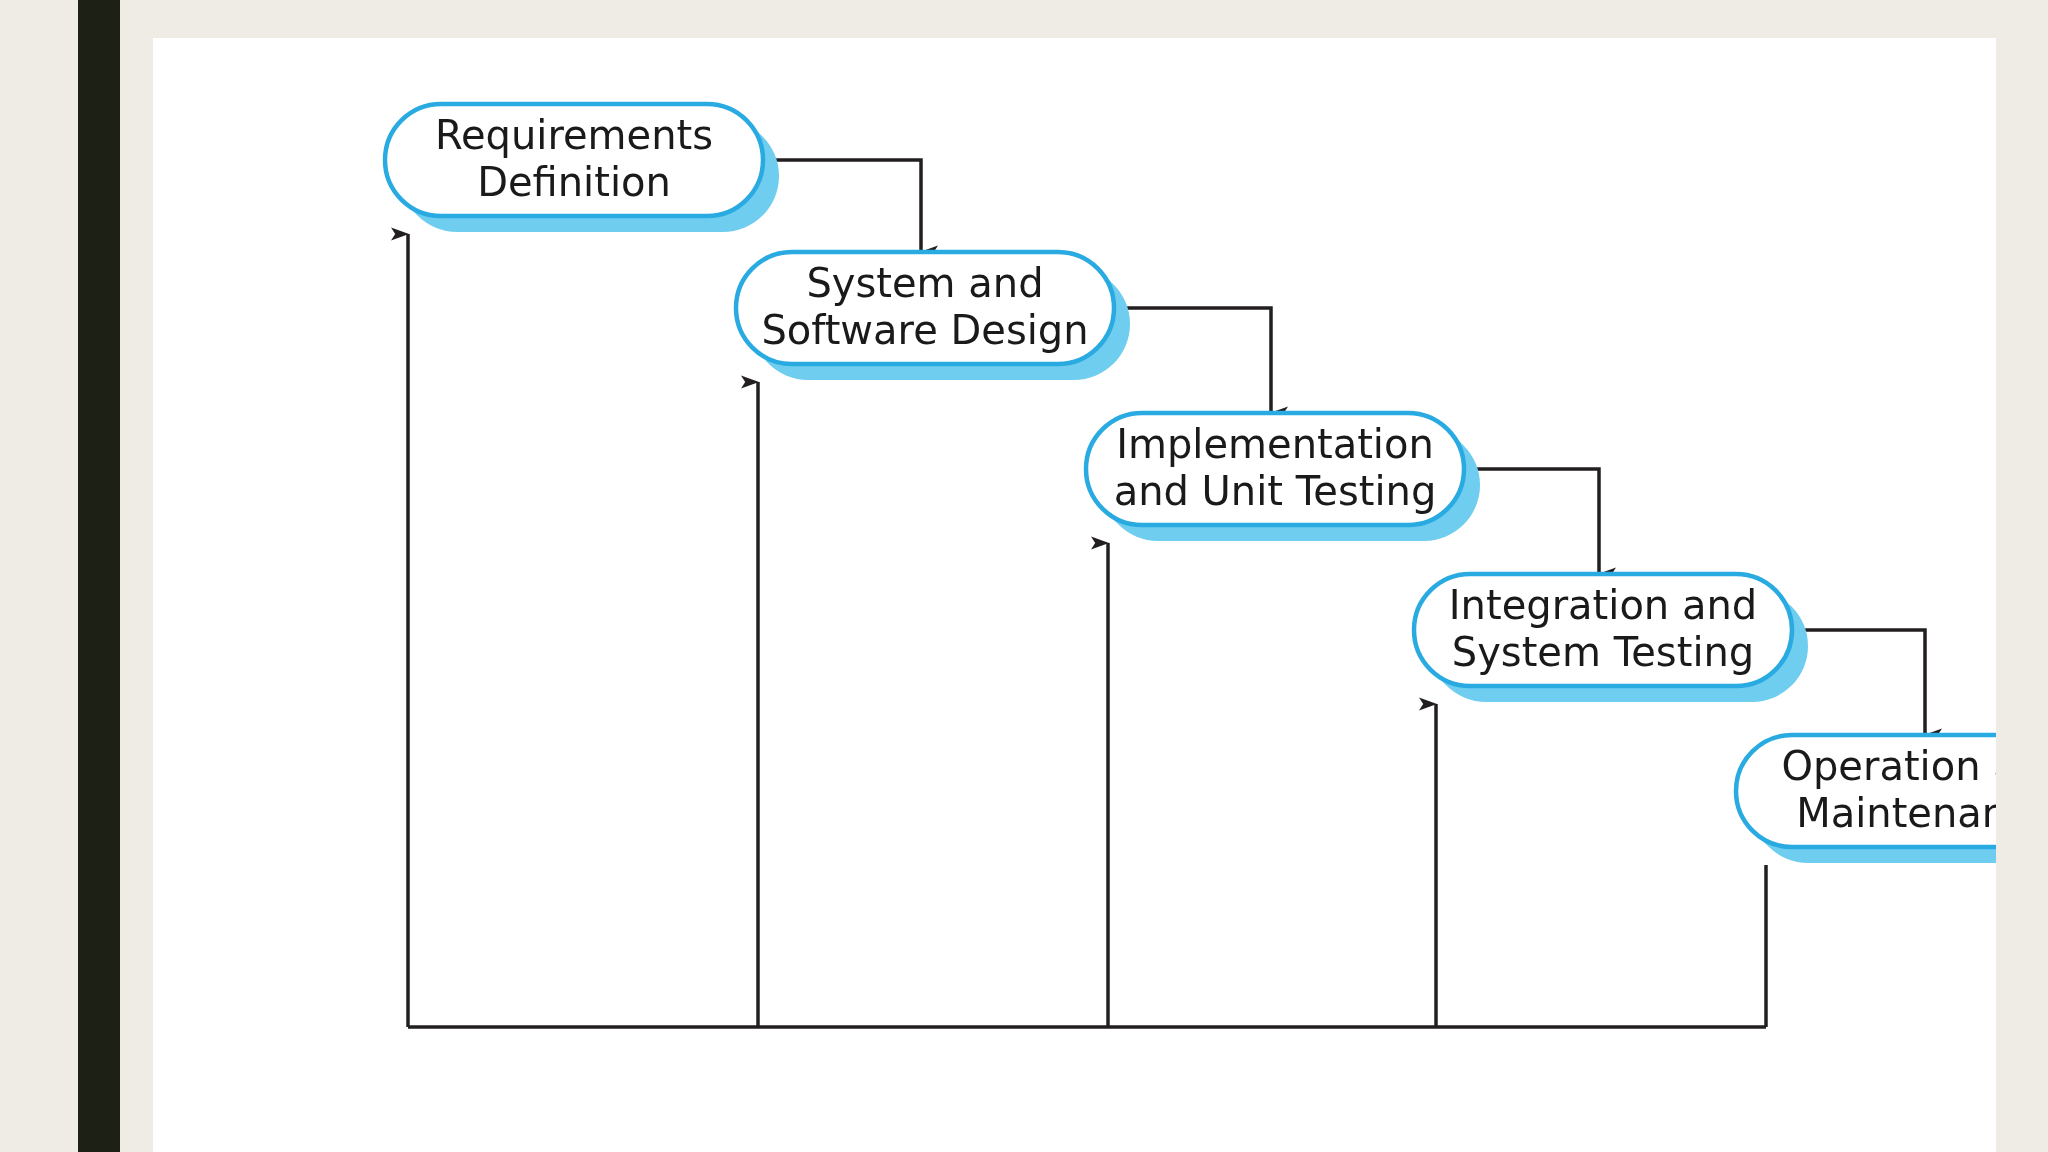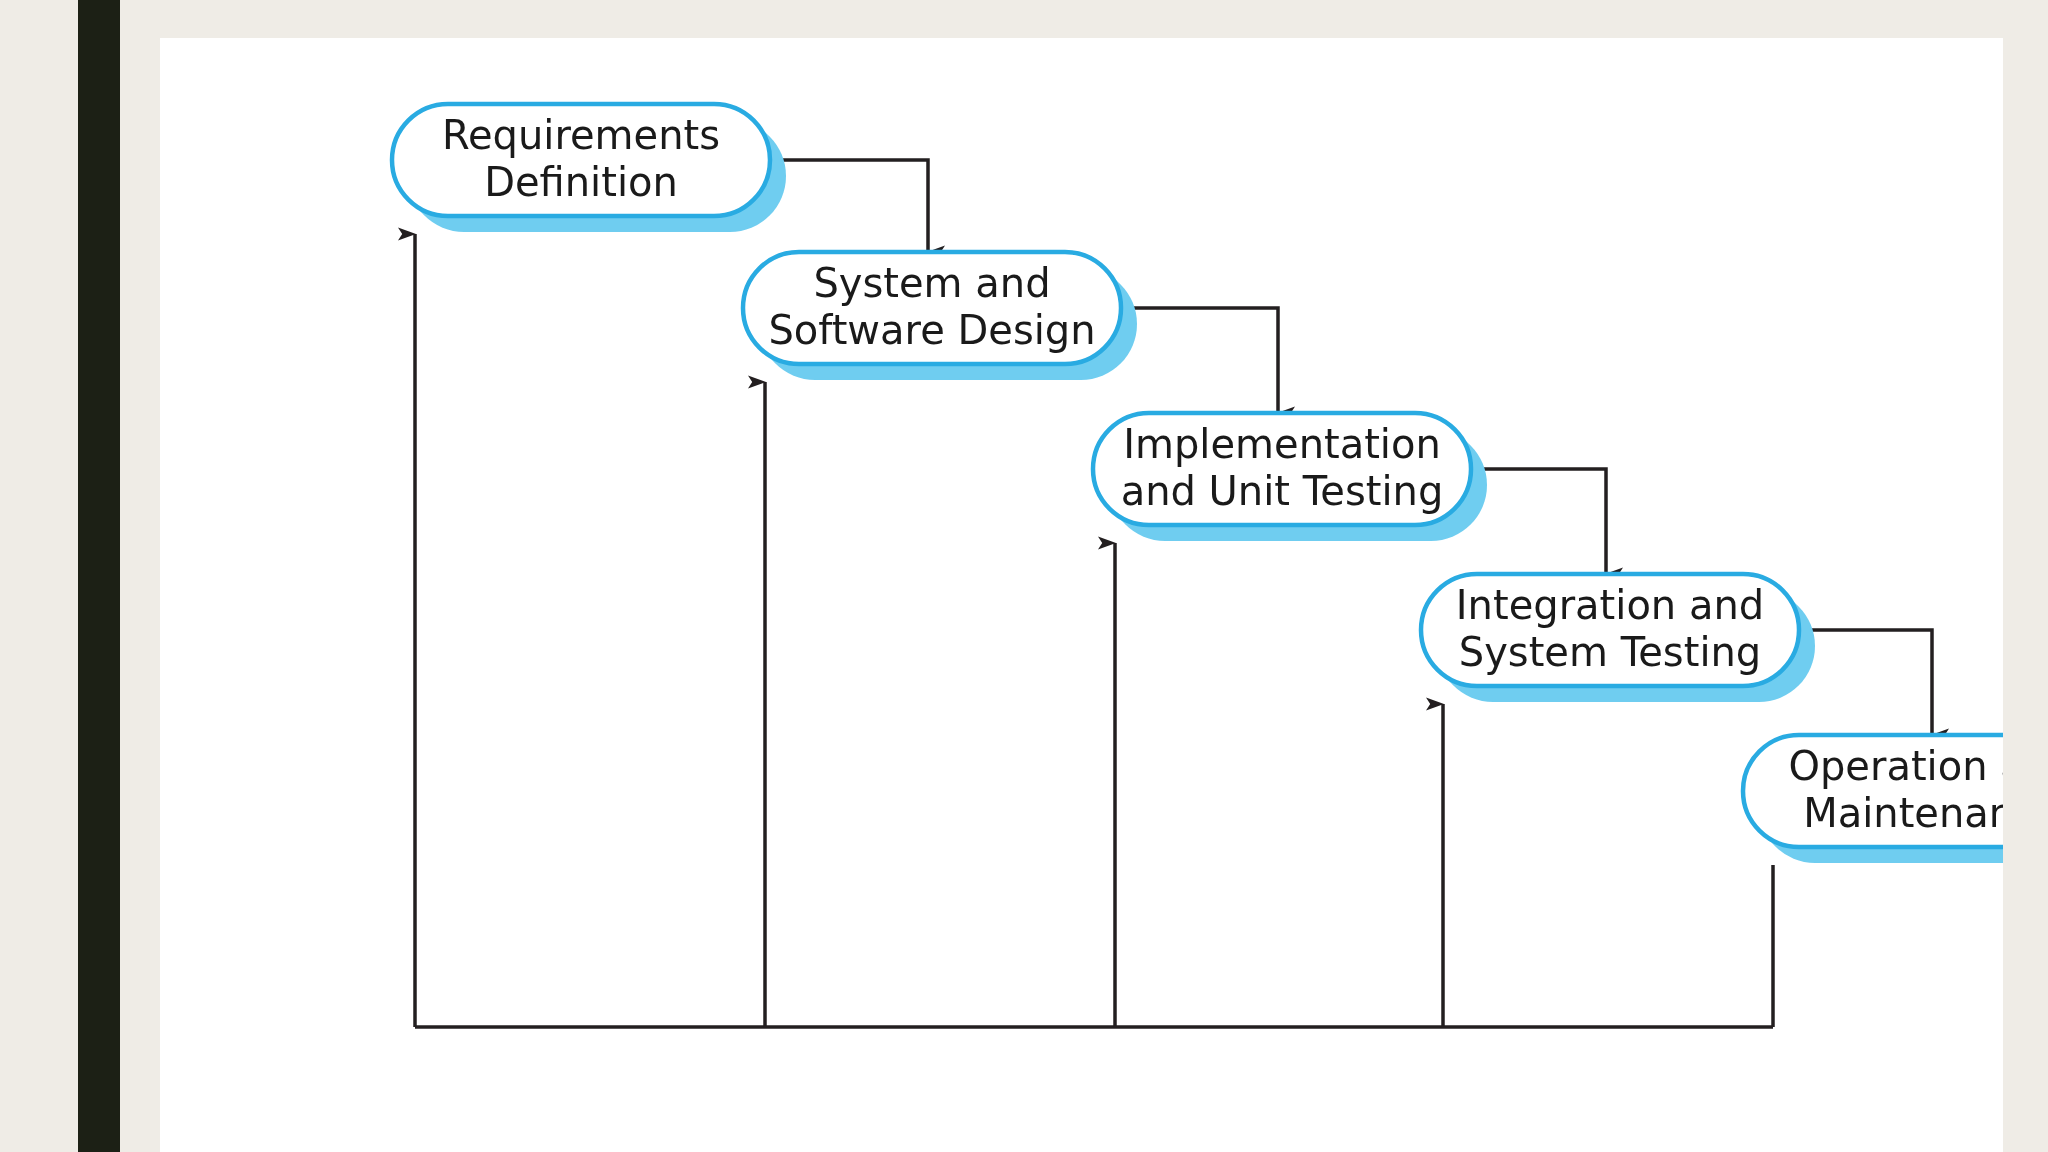--- a/index.html
+++ b/index.html
@@ -28,21 +28,21 @@
     left: 78px;
     top: 0;
     width: 42px;
     height: 1152px;
     background: #1c2015;
   }
 
   
   #content-panel {
     position: absolute;
-    left: 160px;
+    left: 153px;
     top: 38px;
     width: 1843px;
     height: 1114px;
     background: #ffffff;
   }
 
   
   #waterfall-diagram {
     position: absolute;
     left: 0;

